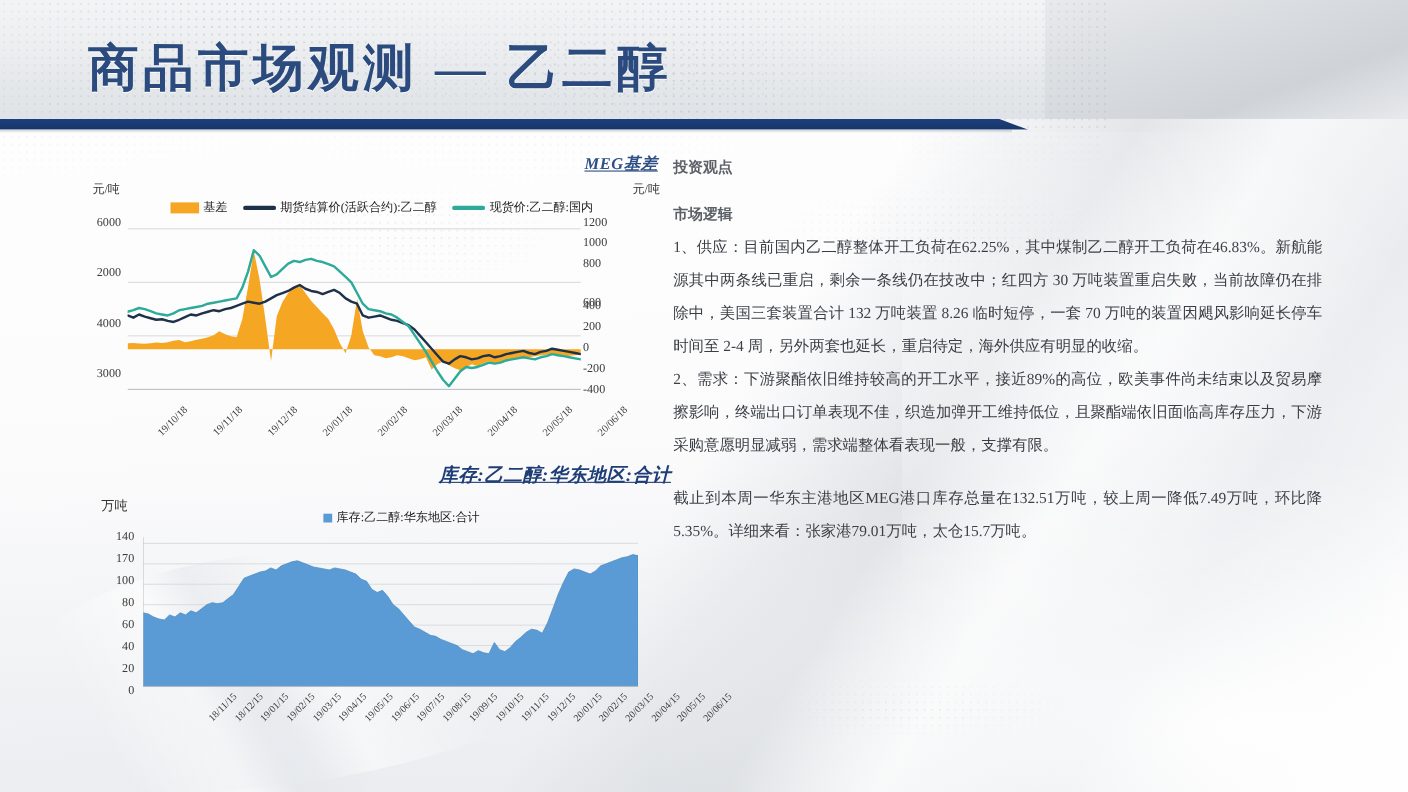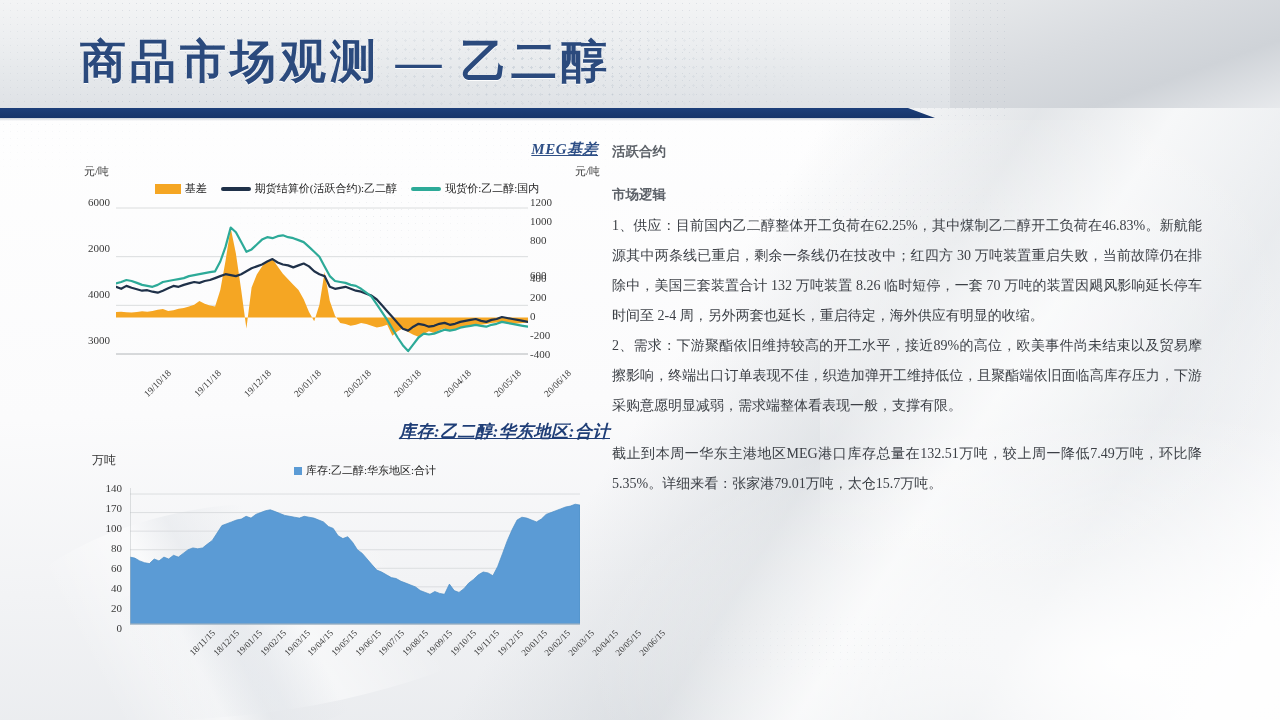--- a/index.html
+++ b/index.html
@@ -252,21 +252,21 @@
         <div class="xtick" style="left: 399.263px; top: 140px; width: 76px; font-size: 9px;">20/02/15</div>
         <div class="xtick" style="left: 422.947px; top: 140px; width: 76px; font-size: 9px;">20/03/15</div>
         <div class="xtick" style="left: 446.632px; top: 140px; width: 76px; font-size: 9px;">20/04/15</div>
         <div class="xtick" style="left: 470.316px; top: 140px; width: 76px; font-size: 9px;">20/05/15</div>
         <div class="xtick" style="left: 494px; top: 140px; width: 76px; font-size: 9px;">20/06/15</div>
       </div>
   </div>
 
   <div id="panel">
     <div>
-      <div class="sec-h">活跃合约</div>
+      <div class="sec-h">投资观点</div>
     </div>
     <div class="gap"></div>
     <div>
       <div class="sec-h">市场逻辑</div>
       <div class="sec-p">1、供应：目前国内乙二醇整体开工负荷在62.25%，其中煤制乙二醇开工负荷在46.83%。新航能源其中两条线已重启，剩余一条线仍在技改中；红四方 30 万吨装置重启失败，当前故障仍在排除中，美国三套装置合计 132 万吨装置 8.26 临时短停，一套 70 万吨的装置因飓风影响延长停车时间至 2-4 周，另外两套也延长，重启待定，海外供应有明显的收缩。</div>
       <div class="sec-p">2、需求：下游聚酯依旧维持较高的开工水平，接近89%的高位，欧美事件尚未结束以及贸易摩擦影响，终端出口订单表现不佳，织造加弹开工维持低位，且聚酯端依旧面临高库存压力，下游采购意愿明显减弱，需求端整体看表现一般，支撑有限。</div>
     </div>
     <div class="gap"></div>
     <div>
       <div class="sec-p">截止到本周一华东主港地区MEG港口库存总量在132.51万吨，较上周一降低7.49万吨，环比降5.35%。详细来看：张家港79.01万吨，太仓15.7万吨。</div>

